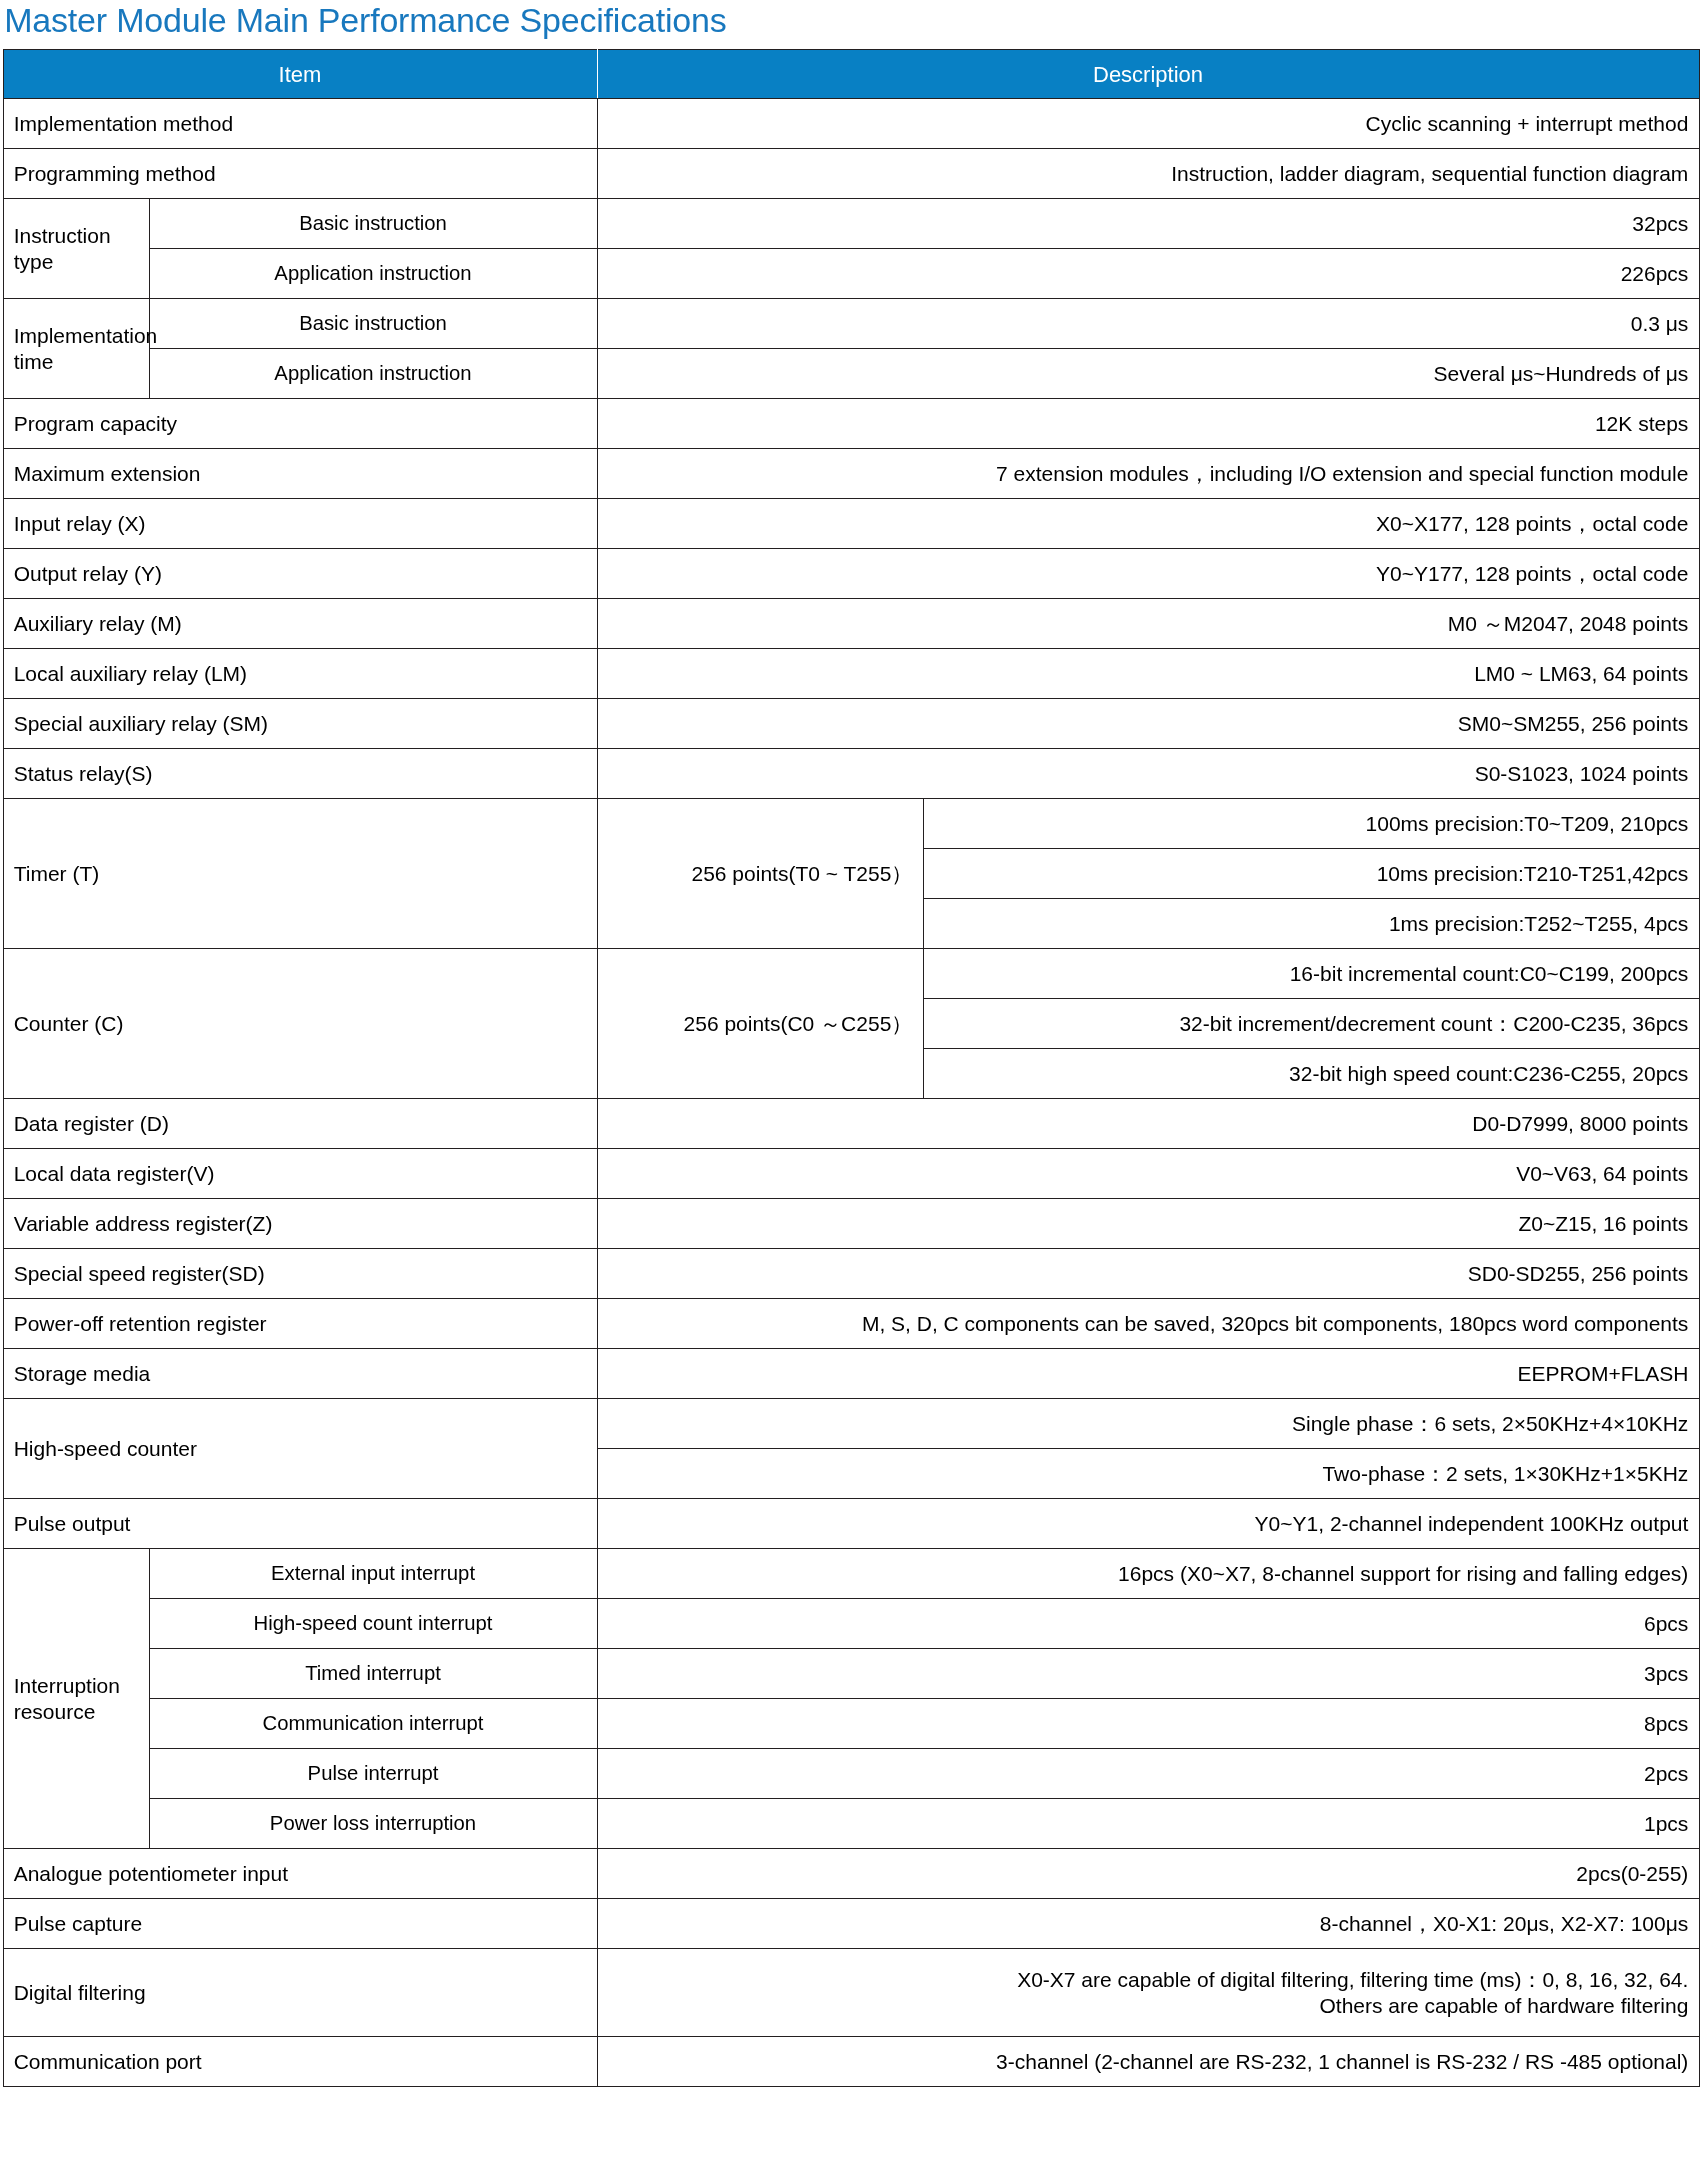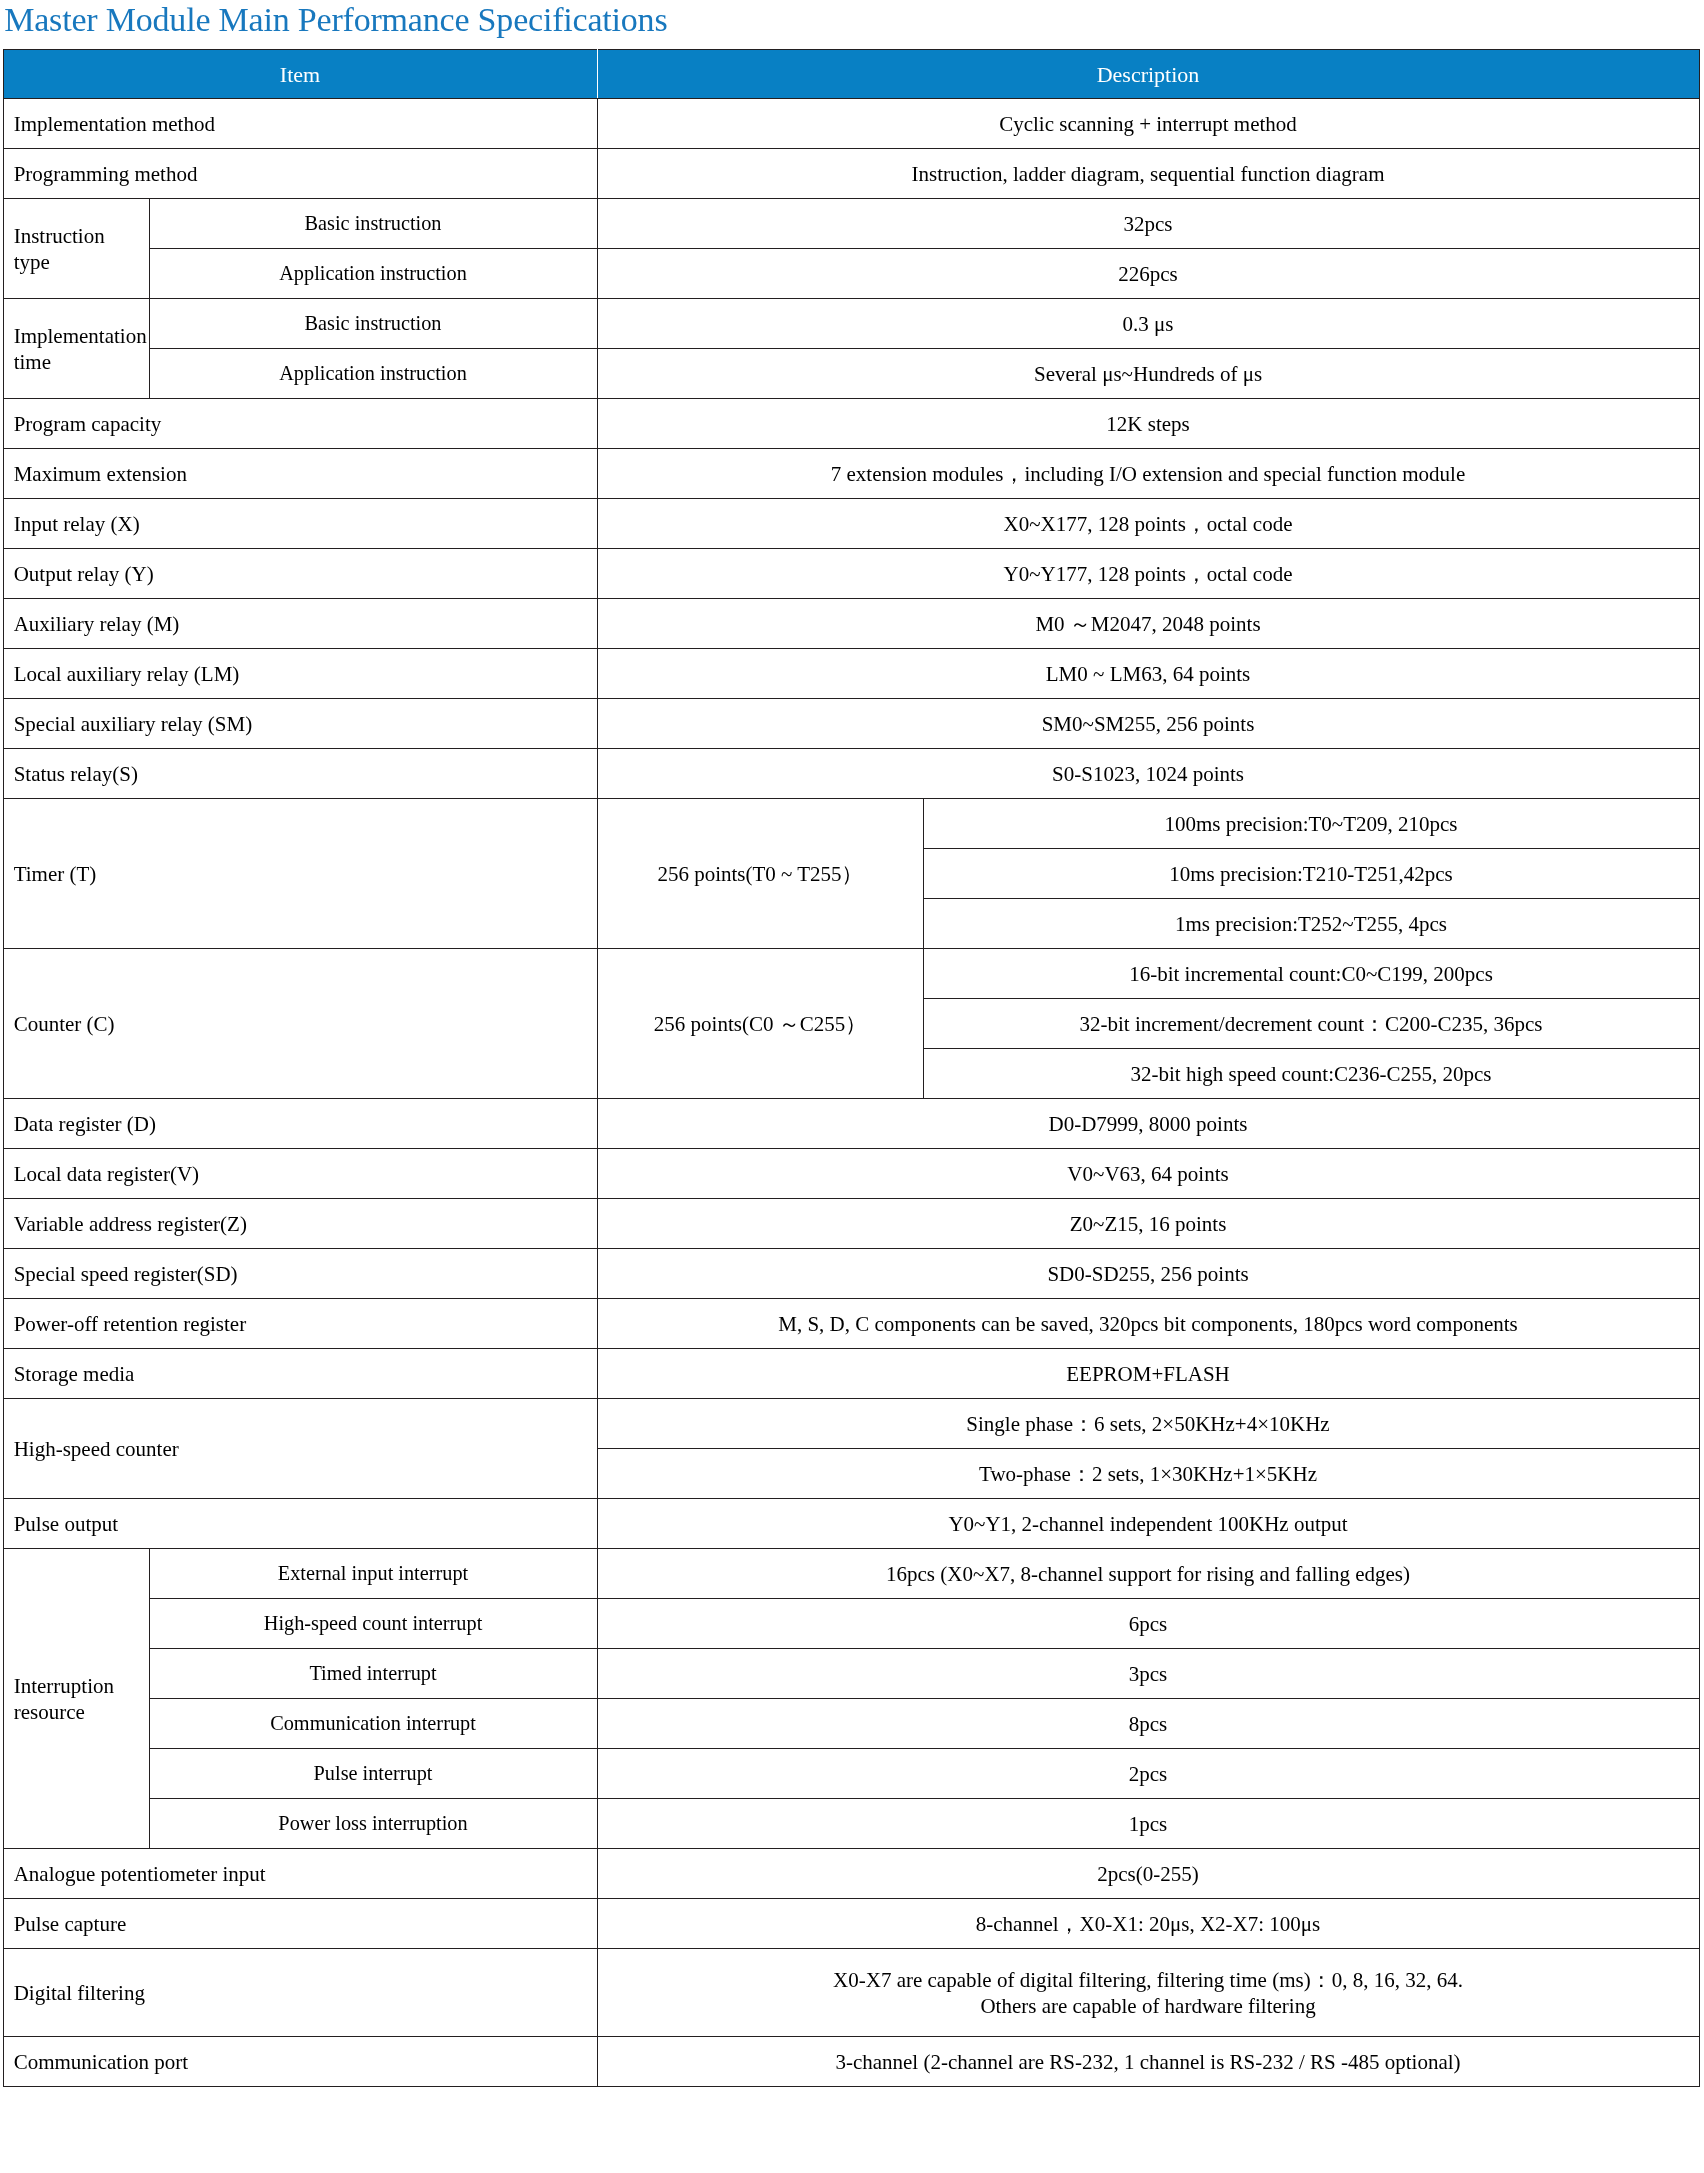--- a/index.html
+++ b/index.html
@@ -10,21 +10,20 @@
   body {
     width: 1704px;
     height: 2173px;
     font-family: "Liberation Sans", sans-serif;
     color: #000000;
     overflow: hidden;
   }
   .page {
     width: 1428px;
     padding: 0 2.5px;
-    font-family: Liberation Serif, serif;
   }
   .page-title {
     color: #1878BE;
     font-size: 34px;
     font-weight: 400;
     line-height: 1.0;
     padding: 3.4px 0 12px 1.7px;
     letter-spacing: -0.2px;
     white-space: nowrap;
   }
@@ -49,21 +48,21 @@
     font-size: 22px;
     height: 49px;
     border-color: #0880C4;
     border-bottom: 1.7px solid #1b2a3a;
   }
   thead th.item-h { border-right: 1.7px solid #ffffff; }
   td.item {
     text-align: left;
   }
   td.desc {
-    text-align: center;
+    text-align: right;
   }
   td.sub-label {
     text-align: center;
     font-size: 20.3px;
     margin-left: 36px;
   }
   tr.r { height: 50px; }
   .multiline { line-height: 1.45; }
 </style>
 </head>

